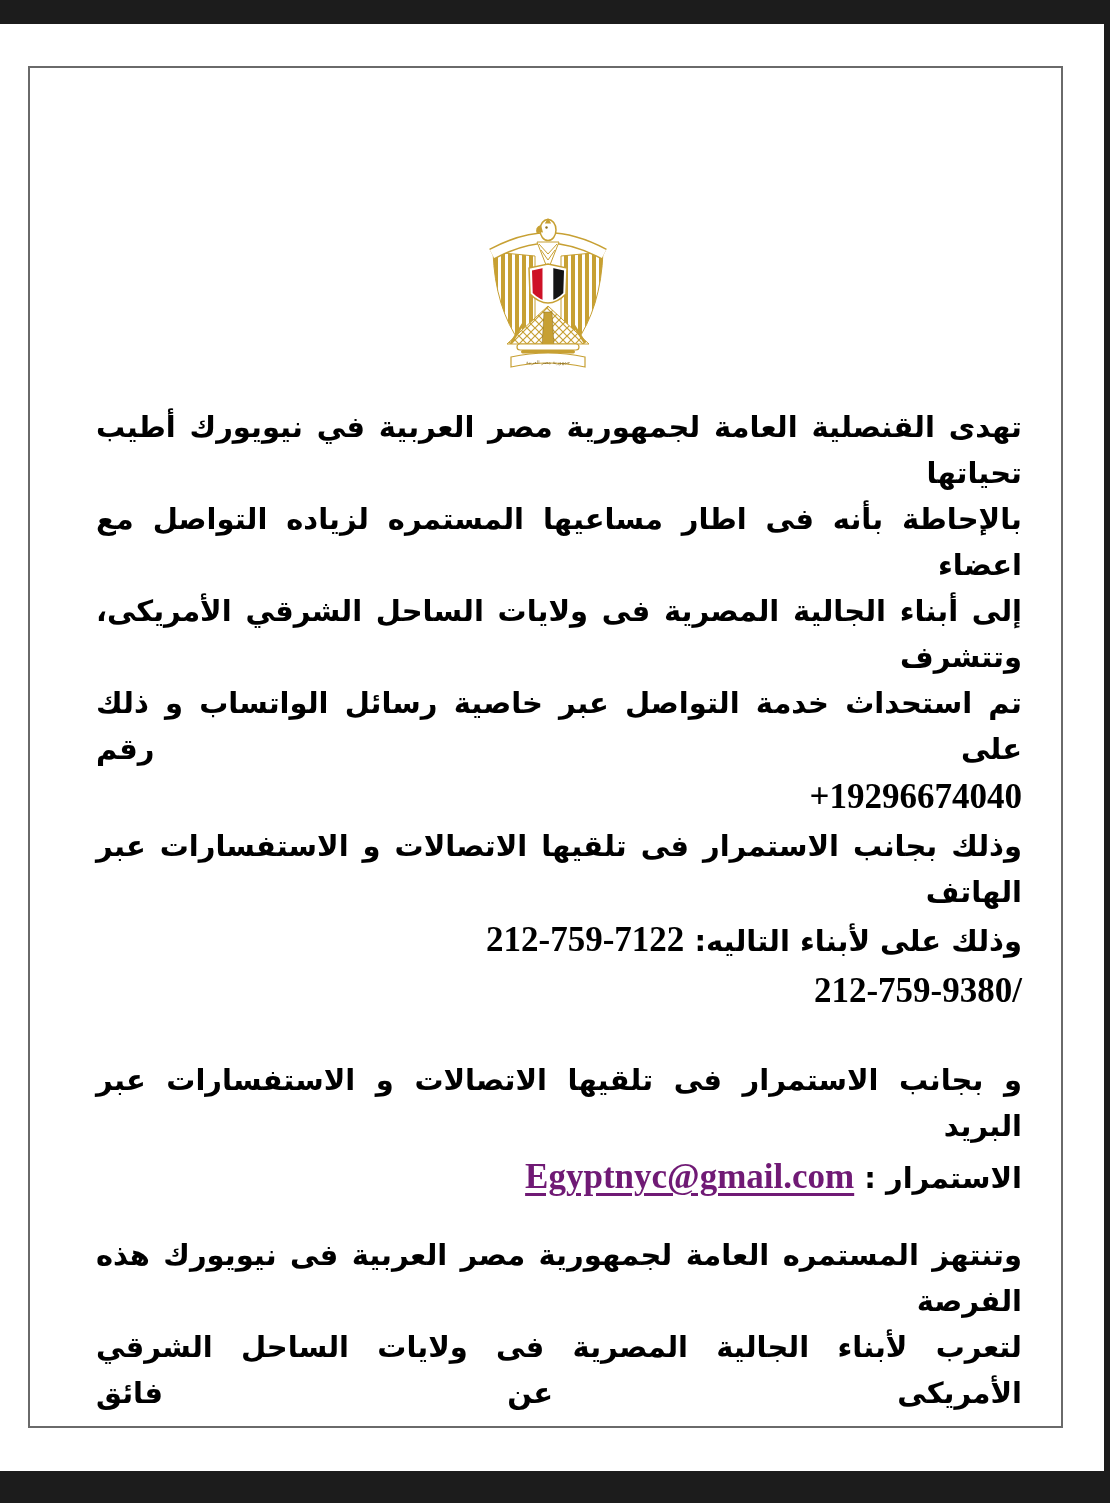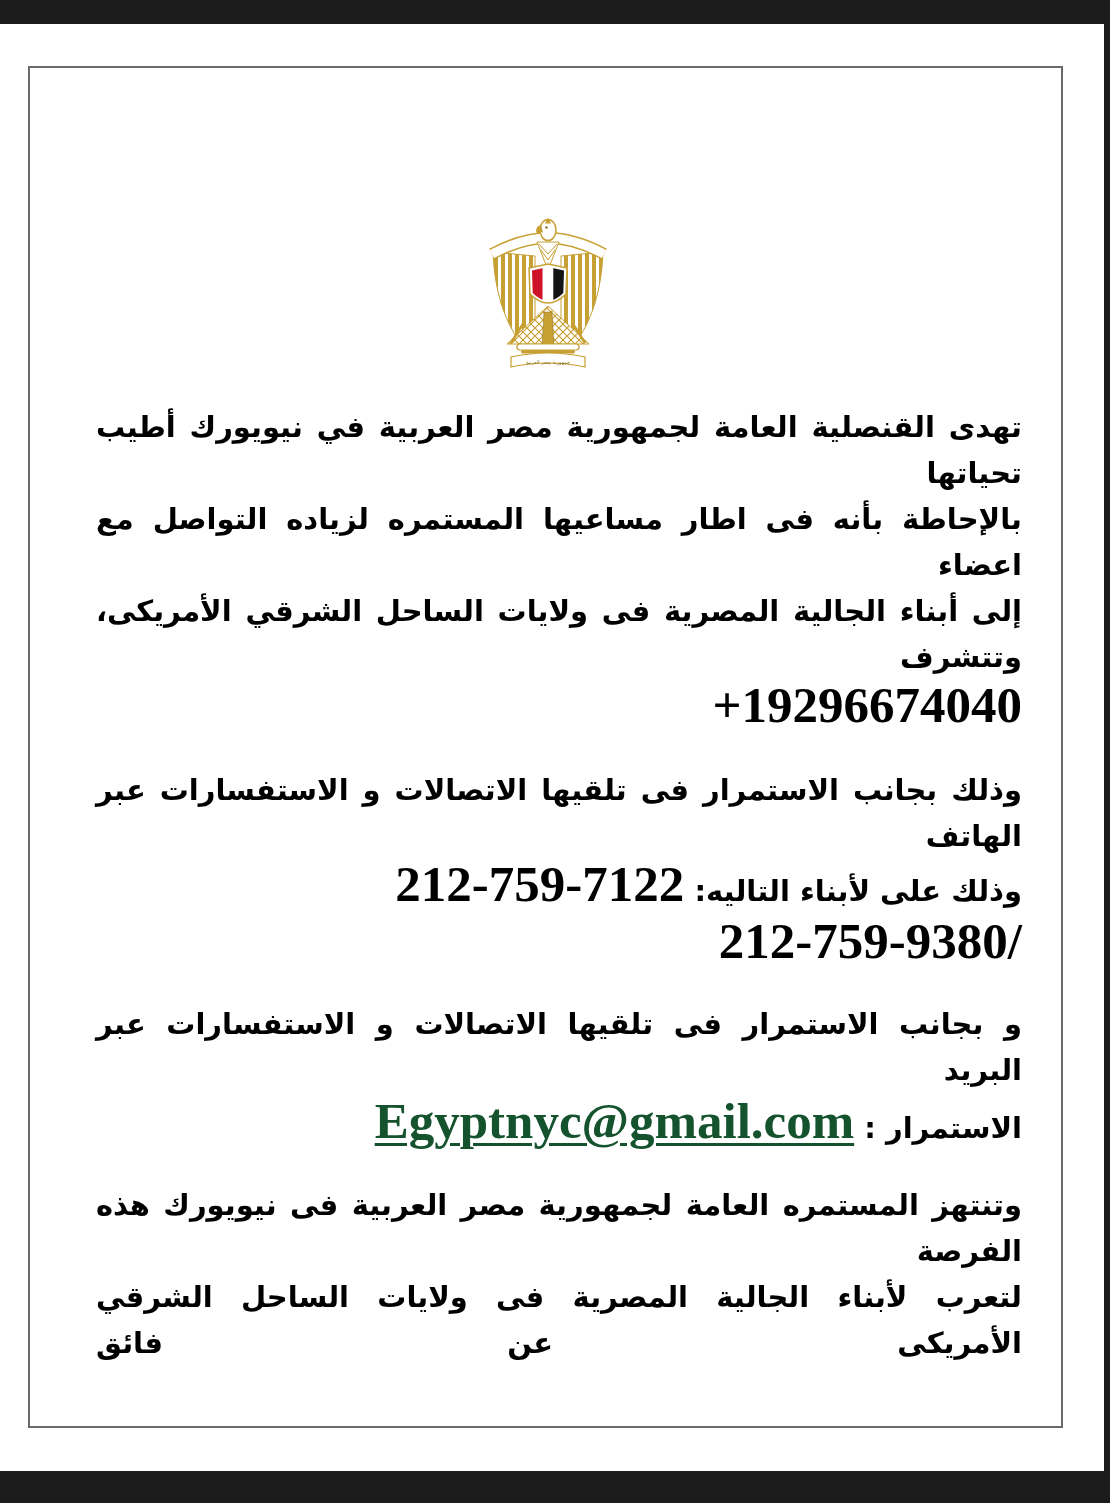--- a/index.html
+++ b/index.html
@@ -16,34 +16,34 @@
     border:2px solid #6a6a6a;box-sizing:border-box;background:#ffffff;
   }
   .emblem{position:absolute;left:487px;top:216px;width:122px;height:156px;}
   .emblem svg{display:block;width:100%;height:100%;}
   .text-block{
     position:absolute;left:96px;top:404px;width:926px;
     direction:rtl;color:#000;font-weight:bold;
     font-size:29px;line-height:46px;
   }
   .para{margin:0;}
-  .para.p1{margin-bottom:30px;}
-  .para.p2{margin-bottom:28px;}
+  .para.p1{}
+  .para.p2{margin-bottom:40px;}
   .para.p3{margin-bottom:26px;}
   .line{text-align:right;}
   .line.just{text-align:justify;text-align-last:justify;}
   .latin{
     direction:ltr;unicode-bidi:isolate;
     font-family:"Liberation Serif","DejaVu Serif",serif;
-    font-weight:bold;font-size:51px;
+    font-weight:bold;font-size:35px;
   }
   .numline{line-height:50px;}
   .email-line{line-height:56px;}
   .email-link{
-    color:#14532d;
+    color:#701a75;
     text-decoration:underline;
     text-decoration-thickness:3px;
     text-underline-offset:5px;
     font-family:Liberation Serif, serif;
   }
 </style>
 </head>
 <body>
 
 <div class="screen">
@@ -99,20 +99,21 @@
       <text x="61" y="148" text-anchor="middle" font-size="5" fill="#8a6d1f">جمهورية مصر العربية</text>
     </svg>
   </div>
 
   <div class="text-block">
 
     <div class="para p1">
       <div class="line just">تهدى القنصلية العامة لجمهورية مصر العربية في نيويورك أطيب تحياتها</div>
       <div class="line just">بالإحاطة بأنه فى اطار مساعيها المستمره لزياده التواصل مع اعضاء</div>
       <div class="line just">إلى أبناء الجالية المصرية فى ولايات الساحل الشرقي الأمريكى، وتتشرف</div>
+      <div class="line just">تم استحداث خدمة التواصل عبر خاصية رسائل الواتساب و ذلك على رقم</div>
       <div class="line numline">
         <span class="latin">+19296674040</span>
       </div>
     </div>
 
     <div class="para p2">
       <div class="line just">وذلك بجانب الاستمرار فى تلقيها الاتصالات و الاستفسارات عبر الهاتف</div>
       <div class="line numline">
         <span>وذلك على لأبناء التاليه: </span>
         <span class="latin">212-759-7122</span>

